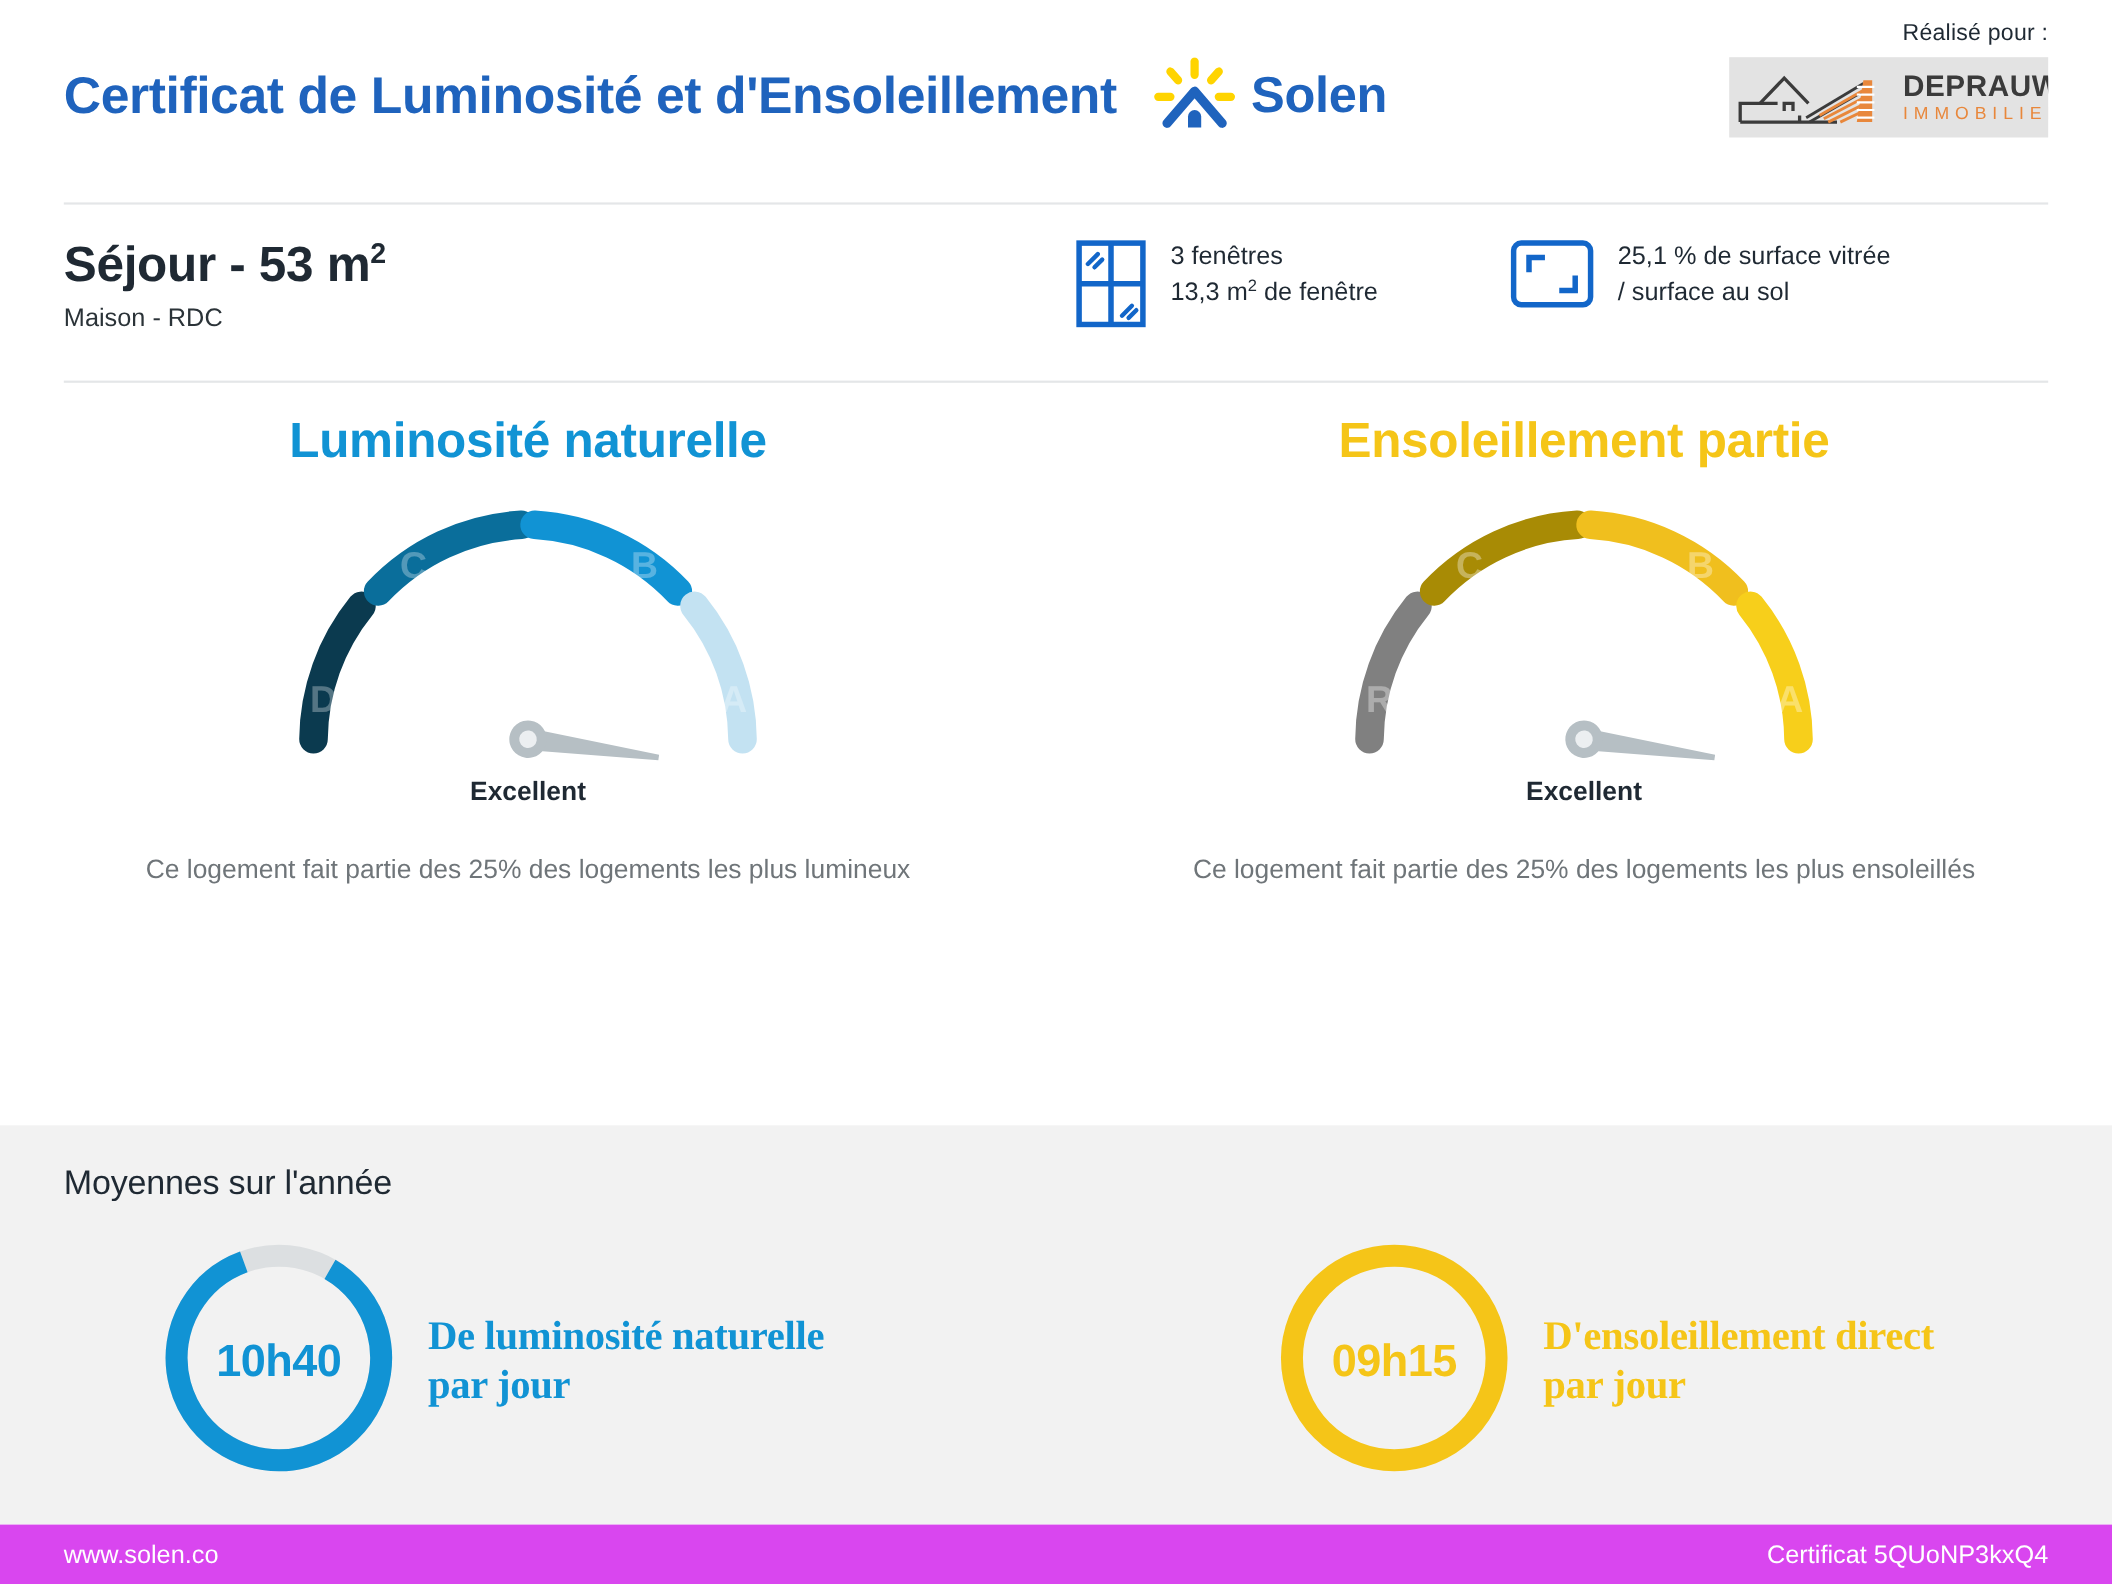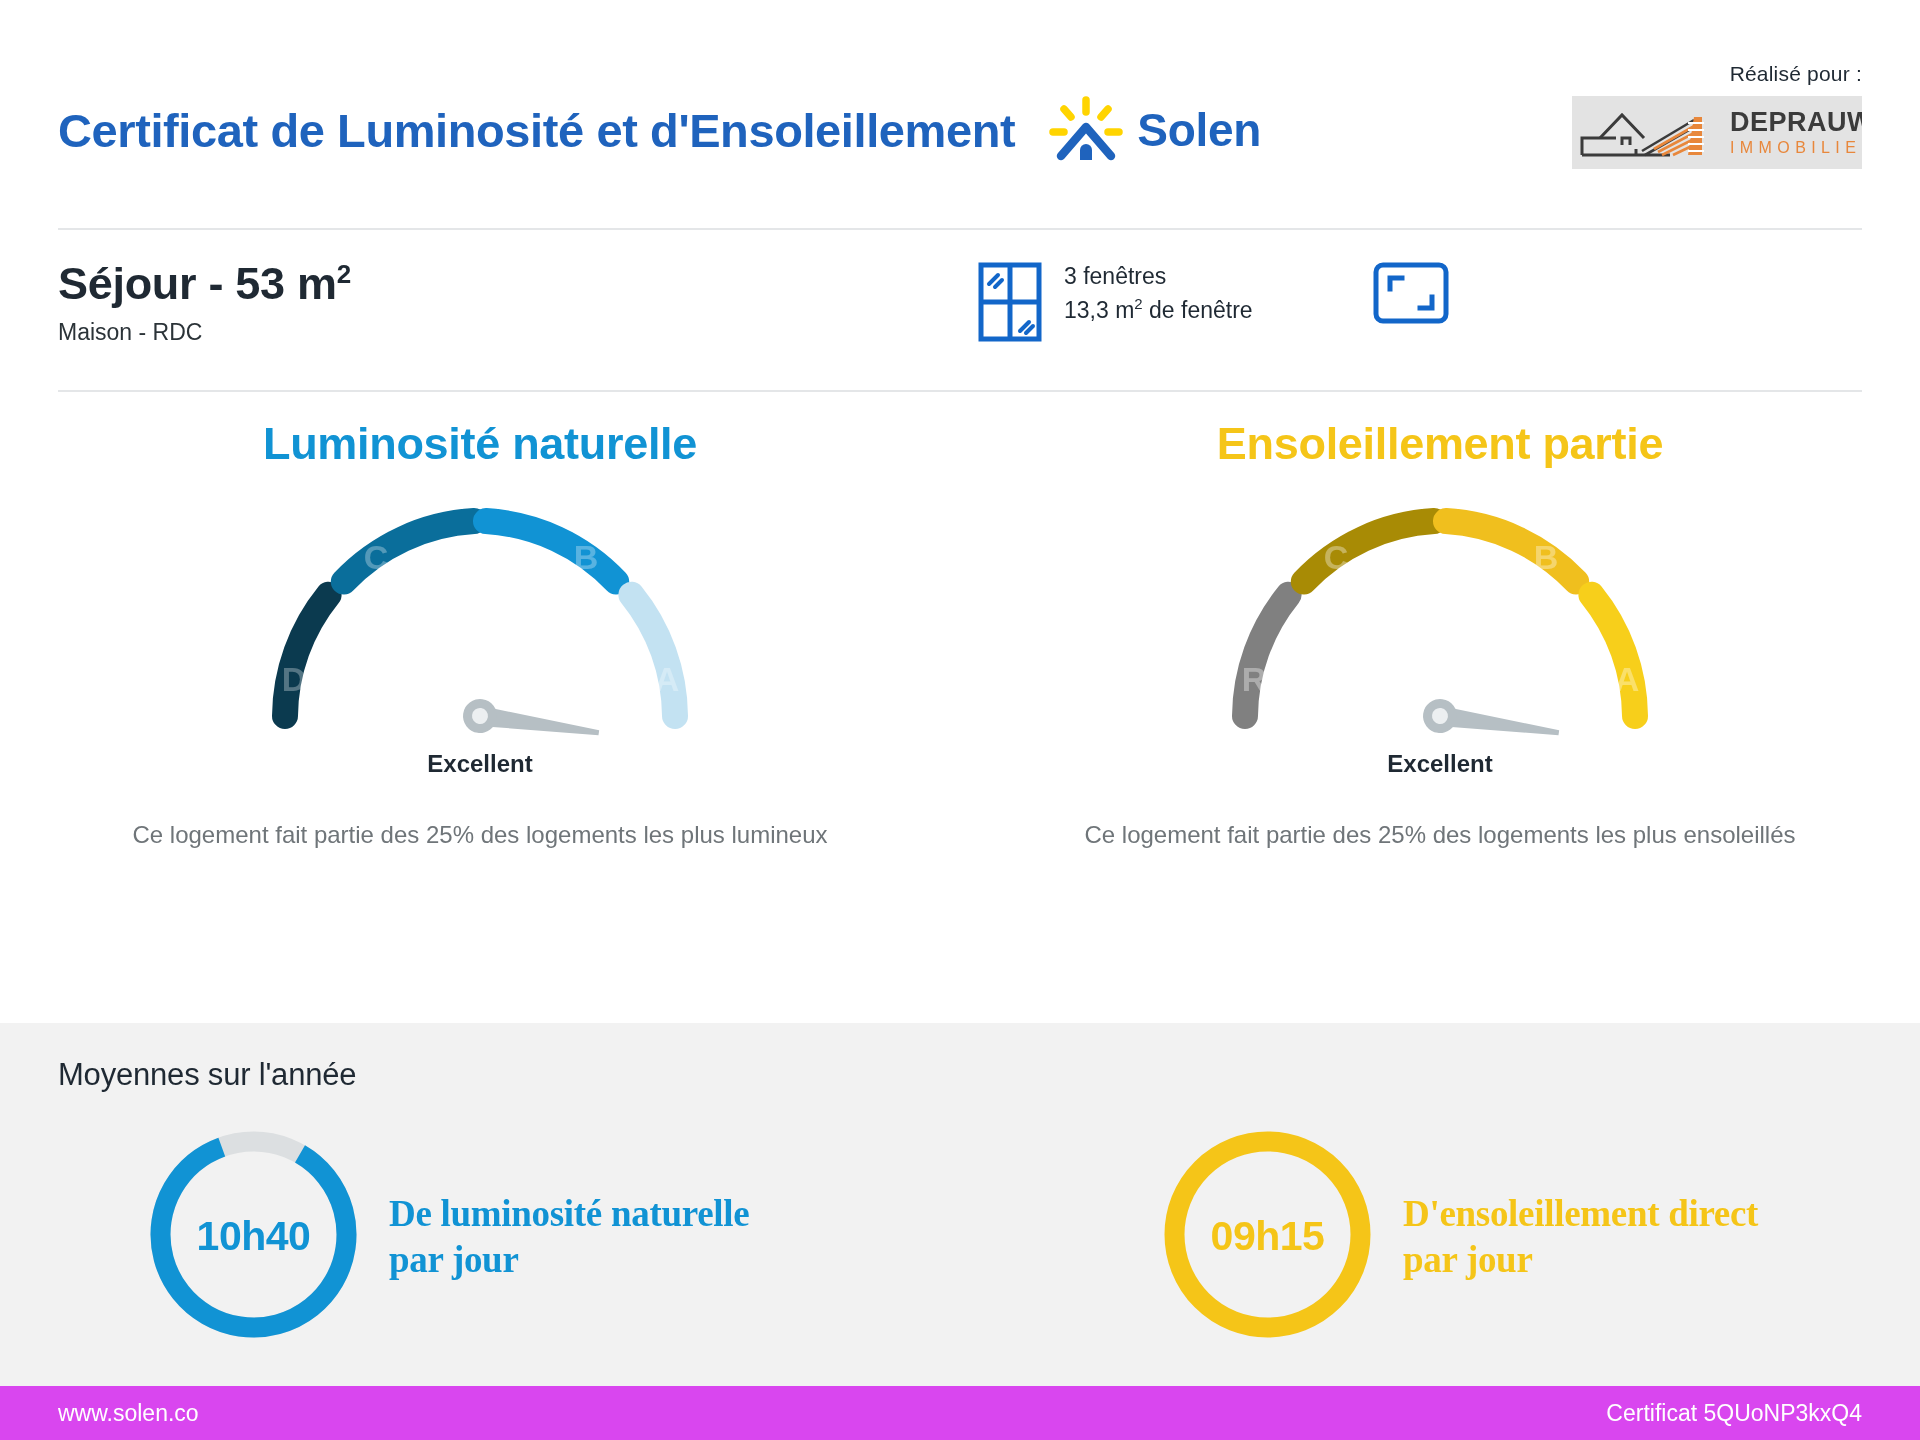--- a/index.html
+++ b/index.html
@@ -15,21 +15,20 @@
     overflow: hidden;
     position: relative;
   }
 
   
   .header {
     position: relative;
     height: 160px;
     padding: 0 58px;
     box-sizing: border-box;
-    margin-top: 44px;
   }
   .realise-label {
     position: absolute;
     top: 18px;
     right: 58px;
     font-size: 21px;
     color: #1f2933;
     letter-spacing: .2px;
   }
   .partner-logo {
@@ -333,20 +332,24 @@
       <div><span>13,3 m</span><sup>2</sup><span> de fenêtre</span></div>
     </div>
   </div>
 
   <div class="stat">
     <svg class="stat-icon" width="76" height="62" viewBox="0 0 76 62">
       <rect x="3" y="3" width="70" height="56" rx="7" fill="none" stroke="#1266c9" stroke-width="5"></rect>
       <path d="M17 27 L17 16 L29 16" fill="none" stroke="#1266c9" stroke-width="5" stroke-linecap="square"></path>
       <path d="M59 35 L59 46 L47 46" fill="none" stroke="#1266c9" stroke-width="5" stroke-linecap="square"></path>
     </svg>
+    <div class="stat-text">
+      <div>25,1 % de surface vitrée</div>
+      <div>/ surface au sol</div>
+    </div>
   </div>
 </div>
 
 <div class="rule2"></div>
 
 <div class="gauges">
 
   <div class="gauge-col">
     <div class="gauge-title lum">Luminosité naturelle</div>
     <svg class="gauge-svg" width="500" height="270" viewBox="0 0 500 270">

